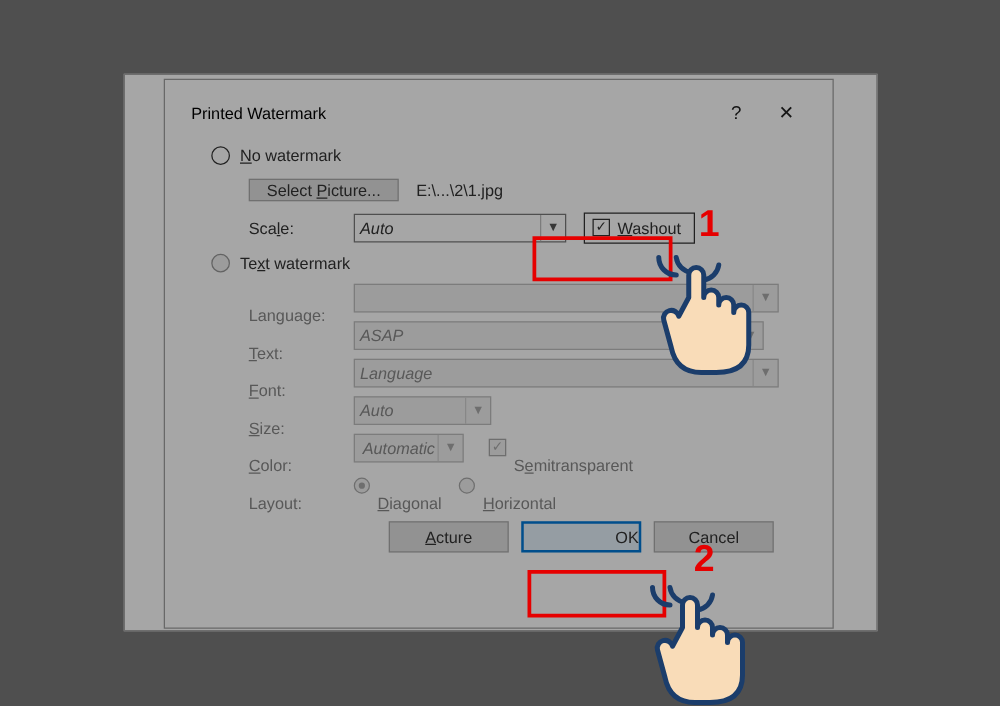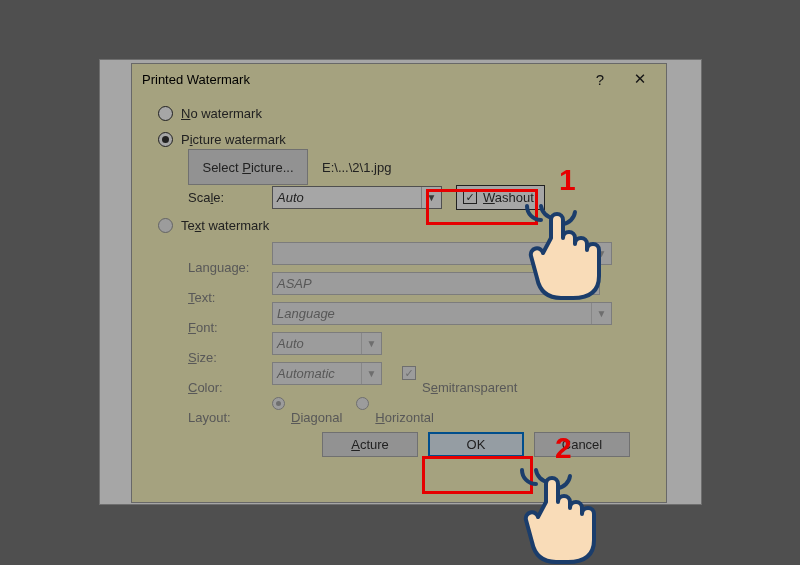--- a/index.html
+++ b/index.html
@@ -25,23 +25,23 @@
     position: absolute;
     inset: 0;
     background: rgba(0,0,0,0.35);
     pointer-events: none;
     z-index: 50;
   }
   .dialog {
     position: absolute;
     left: 131px; top: 63px;
     width: 536px; height: 440px;
-    background: #fef9c3;
+    background: #ffffff;
     border: 1px solid #a0a0a0;
-    padding: 0;
+    padding: 11px;
   }
   .titlebar {
     height: 30px;
     display: flex;
     align-items: center;
     padding: 0 6px 0 10px;
     font-size: 13px;
     color: #000;
   }
   .titlebar .title { flex: 1; }
@@ -58,21 +58,21 @@
     background: #fff;
   }
   .radio.disabled { border-color:#999; background:#f0f0f0;}
   .radio .dot { width: 7px; height: 7px; background: #333; border-radius: 50%; }
   .group { padding-left: 30px; }
   .row { display: flex; align-items: center; height: 30px; }
   .lbl { width: 84px; color:#333; }
   .lbl.disabled, .disabled-text { color:#888;margin-top:28px; }
   .btn {
     background: #e1e1e1; border: 1px solid #adadad;
-    height: 36px; display:inline-flex; align-items:center; justify-content:center;
+    height: 18px; display:inline-flex; align-items:center; justify-content:center;
     font-size:13px; cursor:default;
   }
   .select-picture { width: 120px; }
   .path { margin-left: 14px; font-size:13px; }
   .combo {
     background:#fff; border:1px solid #7a7a7a; height:23px;
     display:flex; align-items:center; padding:0 4px; position:relative;font-style:italic;
   }
   .combo.disabled { background:#f0f0f0; border-color:#bfbfbf; color:#888;}
   .combo .arrow {
@@ -96,21 +96,21 @@
     width:13px;height:13px;border:1px solid #aaa;border-radius:50%;
     background:#f0f0f0; display:inline-flex;align-items:center;justify-content:center;
     margin-right:6px;
   }
   .layout-radio .dot{width:5px;height:5px;background:#aaa;border-radius:50%;}
   .buttons-row { display:flex; justify-content:flex-end; gap:10px; padding: 14px 18px 0 0;}
   .dbtn {
     width:96px; height:25px; border:1px solid #adadad; background:#e1e1e1;
     display:flex;align-items:center;justify-content:center; font-size:13px;
   }
-  .dbtn.ok { border:2px solid #0078d7; background:#e5f1fb; }
+  .dbtn.ok { border:2px solid #0078d7; background:#e5f1fb;justify-content:flex-end; }
   .highlight-red { position:absolute; border:3px solid #e60000; pointer-events:none; z-index:60;}
   .anno-number { position:absolute; color:#e60000; font-weight:bold; font-size:30px; font-family: Arial, sans-serif; z-index:60; pointer-events:none;}
   .hand { position:absolute; z-index:70; pointer-events:none;}
 </style>
 </head>
 <body>
 
 <div class="frame"></div>
 
 <div class="dialog">
@@ -124,26 +124,20 @@
       </div>
   </div>
 
   <div class="content">
     <div class="radio-row">
       <span class="radio"></span>
       <span style="text-decoration:underline">N</span>
         <span>o watermark</span>
     </div>
 
-    <div class="radio-row">
-      <span class="radio">
-          <span class="dot"></span>
-        </span>
-      <span>P<span style="text-decoration:underline">i</span>cture watermark</span>
-    </div>
 
     <div class="group">
       <div class="row">
         <div class="btn select-picture">
           <span>Select <span style="text-decoration:underline">P</span>icture...</span>
         </div>
         <span class="path">E:\...\2\1.jpg</span>
       </div>
       <div class="row">
         <span class="lbl">Sca<span style="text-decoration:underline">l</span>e:</span>
@@ -187,21 +181,21 @@
       </div>
       <div class="row">
         <span class="lbl disabled"><span style="text-decoration:underline">S</span>ize:</span>
         <div class="combo disabled" style="width:110px">
           <span>Auto</span>
           <span class="arrow">▼</span>
         </div>
       </div>
       <div class="row">
         <span class="lbl disabled"><span style="text-decoration:underline">C</span>olor:</span>
-        <div class="combo disabled" style="width:110px;justify-content:flex-start;padding-right:22px">
+        <div class="combo disabled" style="width:88px;justify-content:flex-end;padding-right:22px">
           <span>Automatic</span>
           <span class="arrow">▼</span>
         </div>
         <div style="width:20px"></div>
         <span class="cbox disabled">✓</span>
         <span class="disabled-text">S<span style="text-decoration:underline">e</span>mitransparent</span>
       </div>
       <div class="row">
         <span class="lbl disabled">Layout:</span>
         <span class="layout-radio">

